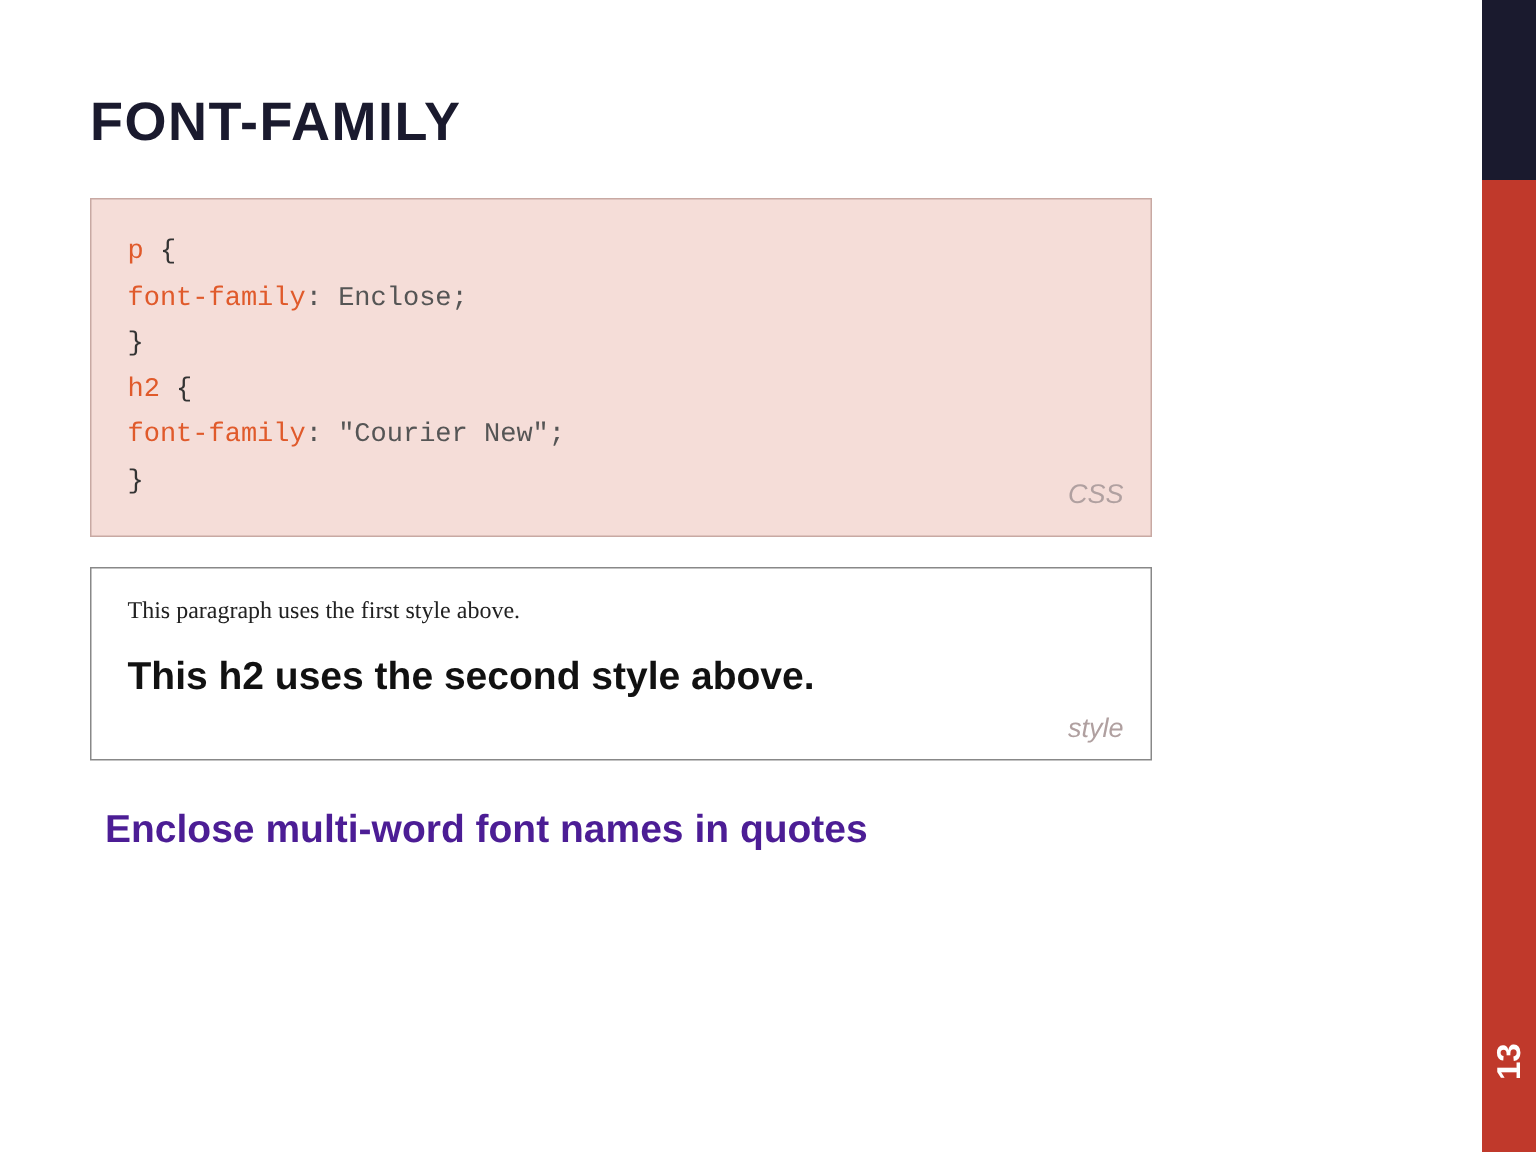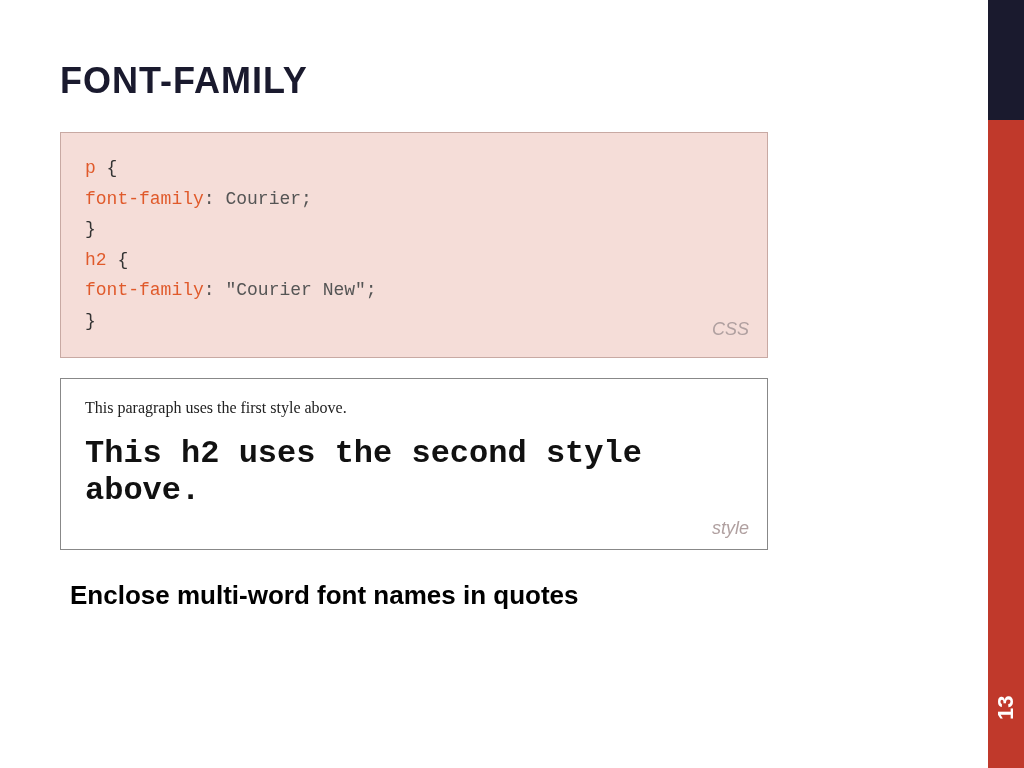--- a/index.html
+++ b/index.html
@@ -131,53 +131,53 @@
     }
 
     .output-paragraph {
       font-family: Georgia, serif;
       font-size: 16px;
       color: #222222;
       margin-bottom: 18px;
     }
 
     .output-h2 {
-      font-family: Liberation Mono, monospace;
-      font-size: 32px;
+      font-family: Liberation Sans, sans-serif;
+      font-size: 26px;
       font-weight: bold;
       color: #111111;
     }
 
     
     .bottom-note {
       font-family: Arial, sans-serif;
       font-size: 26px;
       font-weight: 900;
-      color: #000000;
+      color: #4c1d95;
       padding-left: 10px;
     }
   </style>
 </head>
 <body>
 
 <div class="sidebar-bar"></div>
 <div class="sidebar-bar-top"></div>
 
 <div class="page-number">13</div>
 
 <div class="main-content">
 
   <h1 class="page-title">FONT-FAMILY</h1>
 
   <div class="code-block">
     <div>
       <span class="code-selector">p</span><span class="code-brace"> {</span>
     </div>
     <div>
-      <span class="code-property">font-family</span><span class="code-value">: Courier;</span>
+      <span class="code-property">font-family</span><span class="code-value">: Enclose;</span>
     </div>
     <div>
       <span class="code-brace">}</span>
     </div>
     <div>
       <span class="code-selector">h2</span><span class="code-brace"> {</span>
     </div>
     <div>
       <span class="code-property">font-family</span><span class="code-value">: "Courier New";</span>
     </div>

